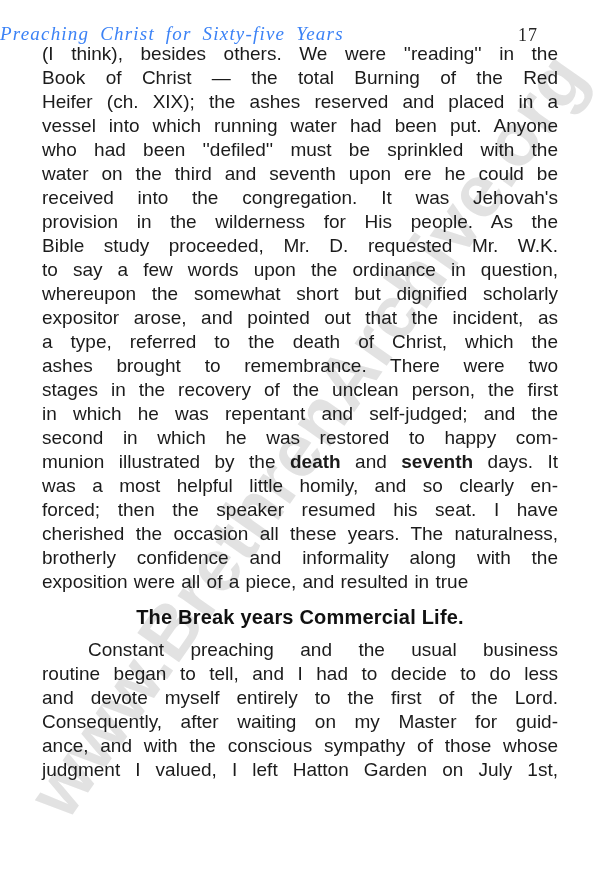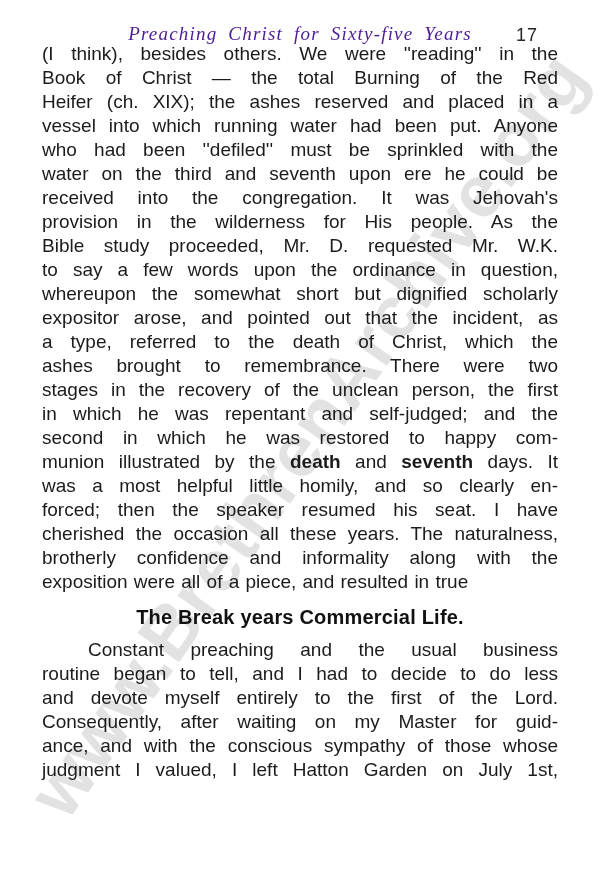--- a/index.html
+++ b/index.html
@@ -35,33 +35,33 @@
     z-index: 1;
   }
   .header {
     position: absolute;
     top: 23px;
     left: 0;
     width: 100%;
     height: 24px;
   }
   .header-title {
-    text-align: center;
+    text-align: left;
     font-family: "Liberation Serif", serif;
     font-style: italic;
     font-size: 19px;
     letter-spacing: 1.2px;
     word-spacing: 5px;
-    color: #4c1d95;
+    color: #3b82f6;
   }
   .page-number {
     position: absolute;
     right: 62px;
     top: 2px;
-    font-family: Liberation Sans, sans-serif;
+    font-family: Liberation Serif, serif;
     font-size: 18px;
     letter-spacing: 1px;
     color: #252525;
     text-align: right;
   }
   .body-text {
     position: absolute;
     left: 42px;
     right: 42px;
     top: 42px;

